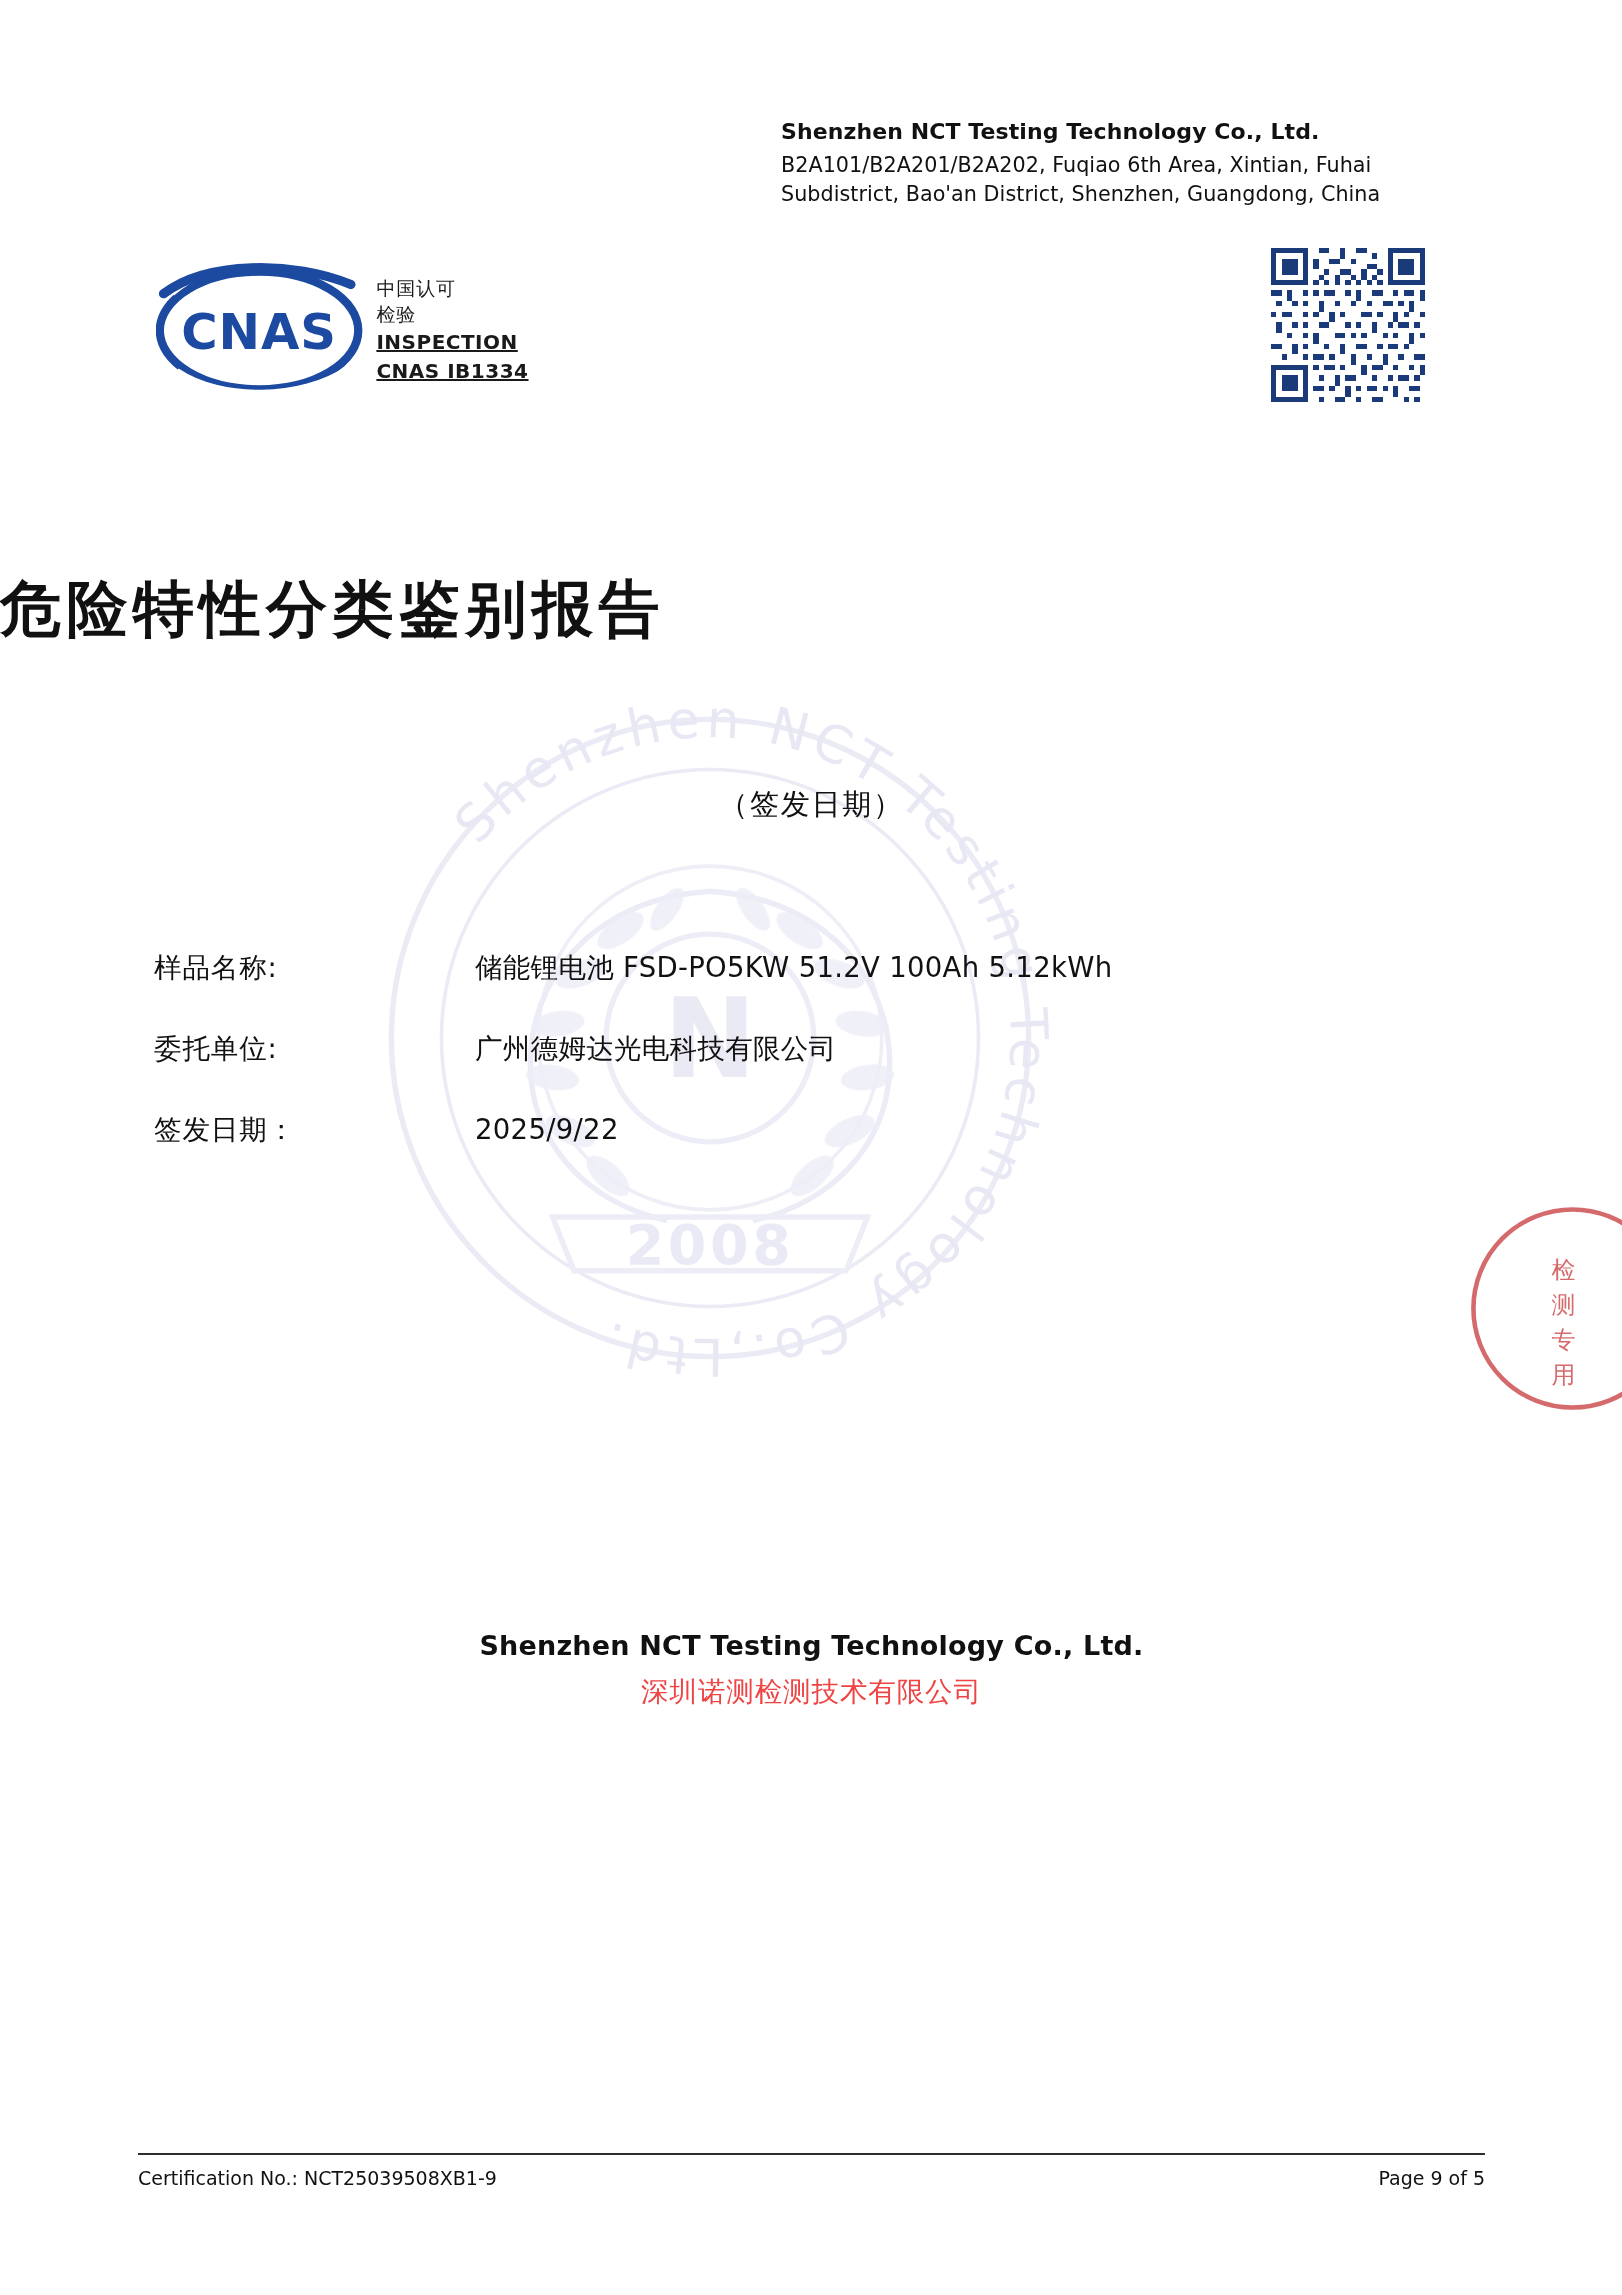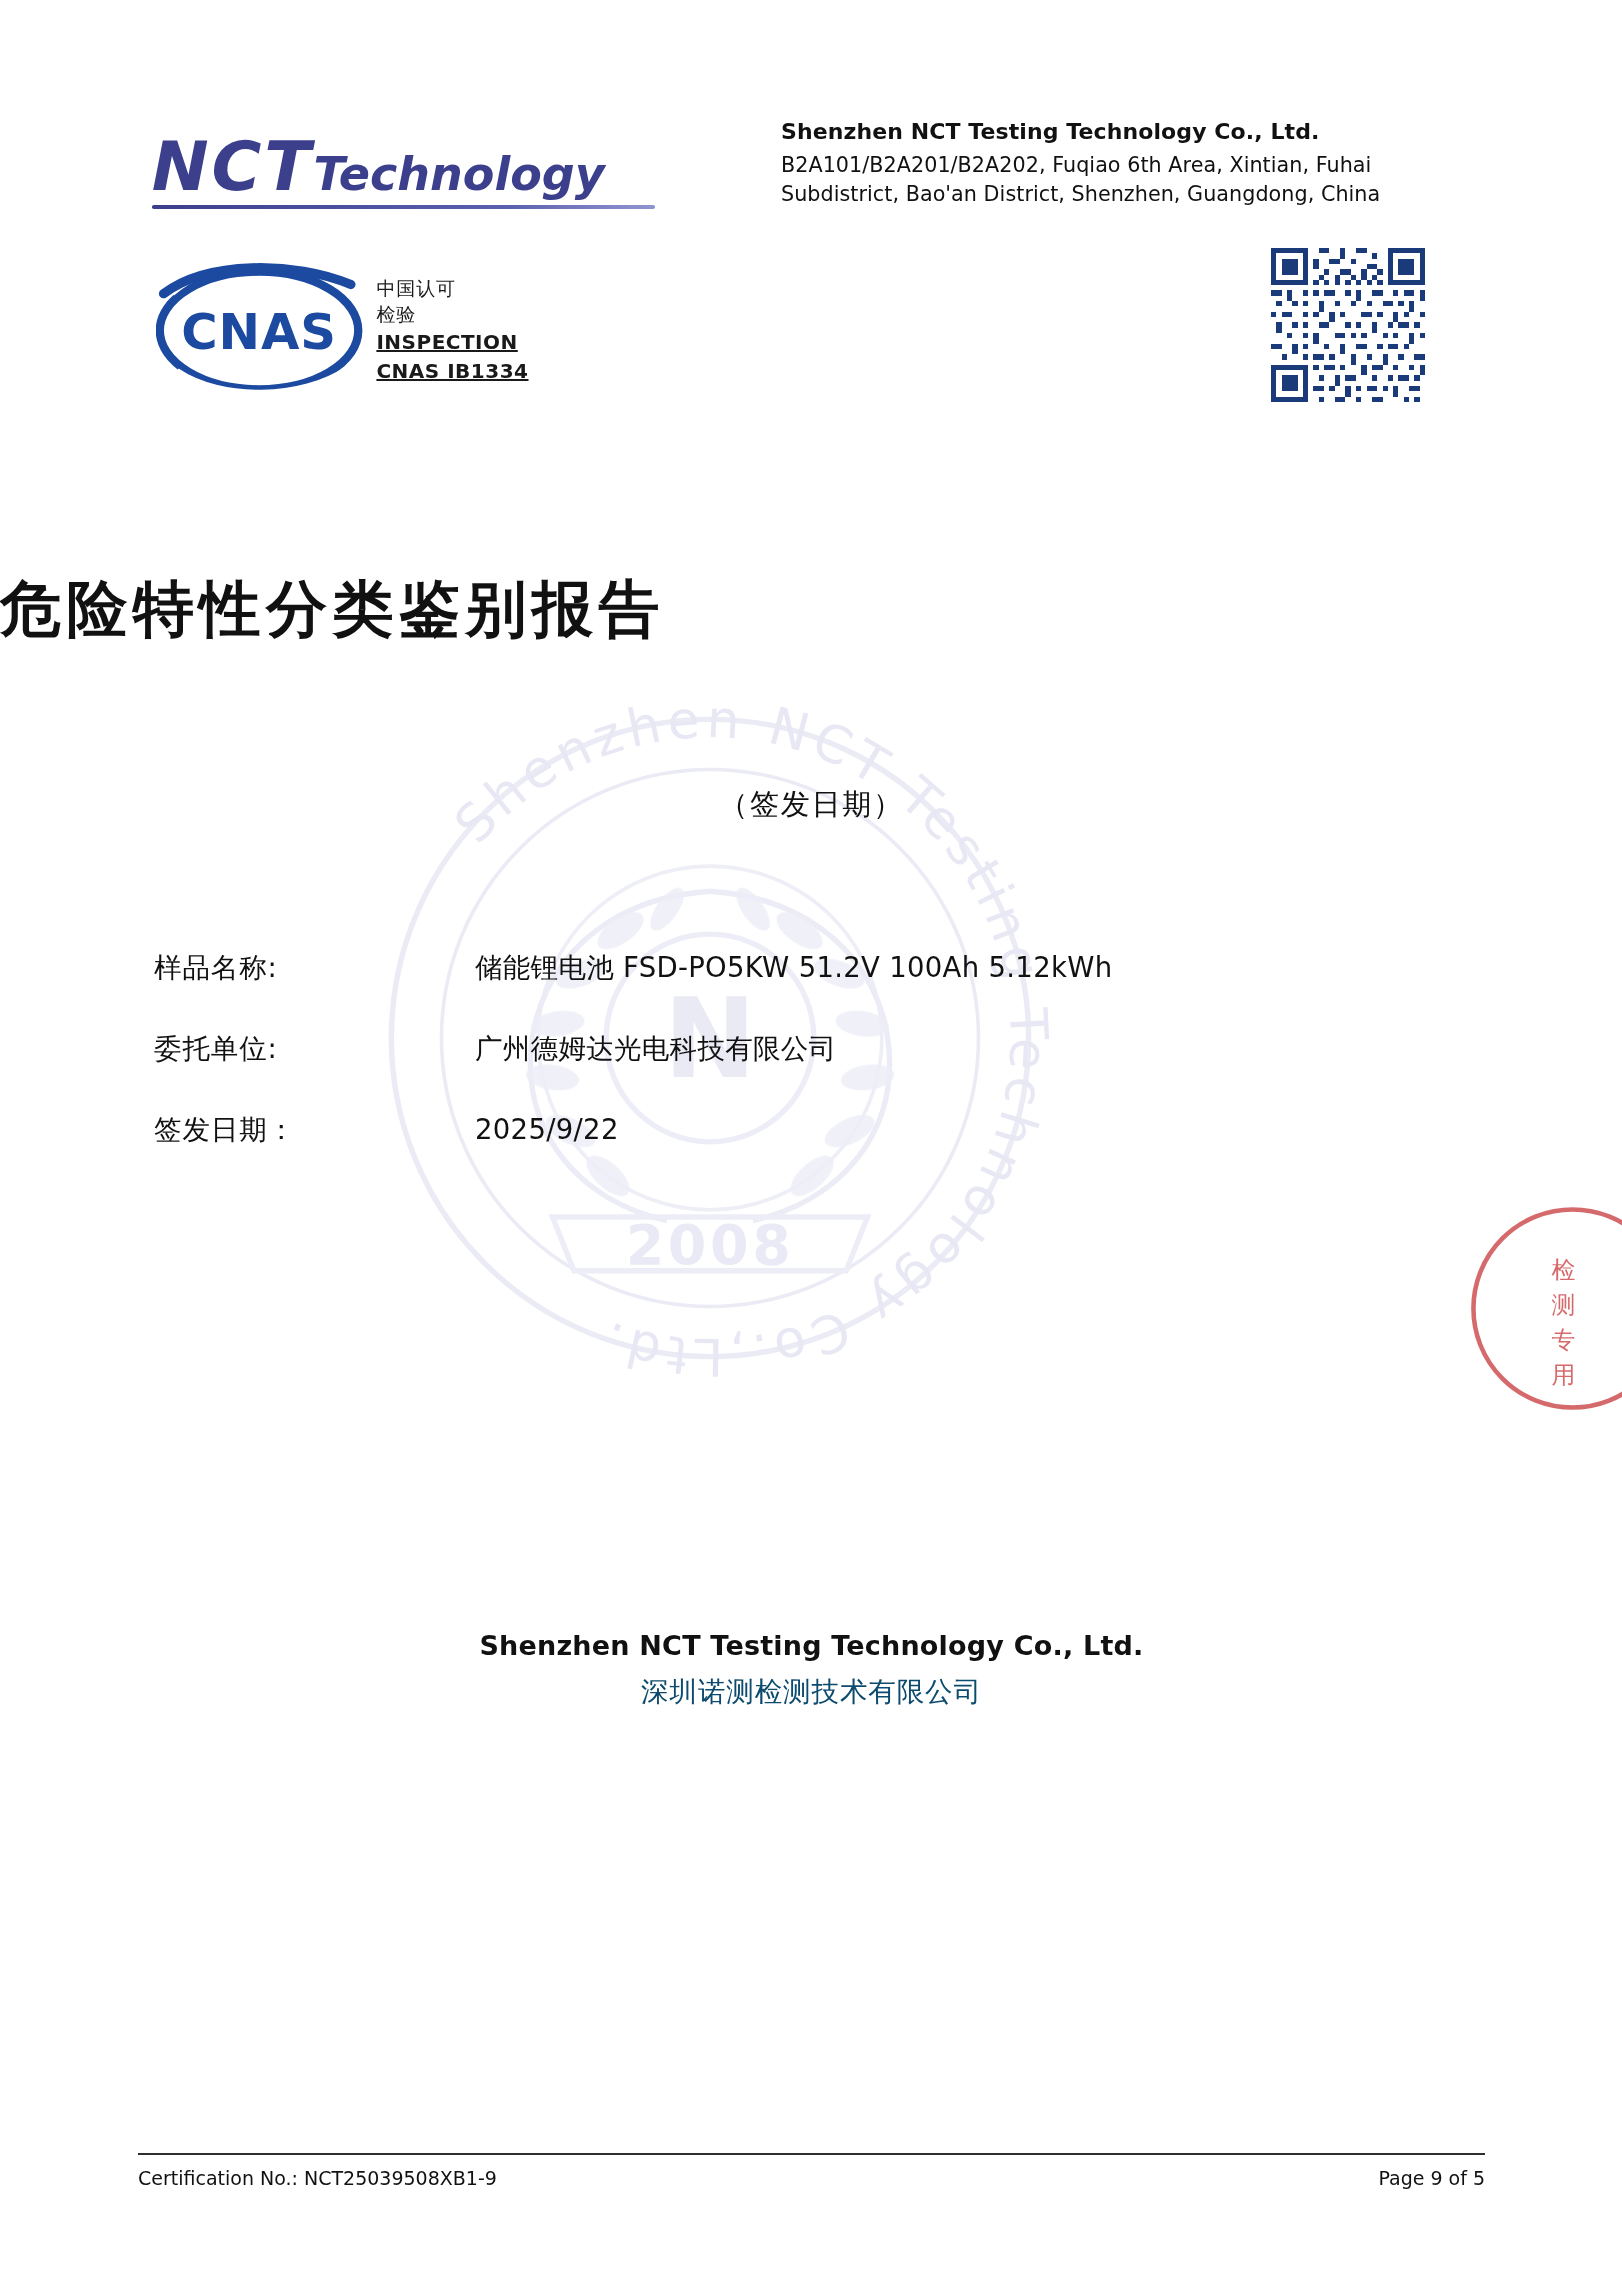--- a/index.html
+++ b/index.html
@@ -204,21 +204,21 @@
   .issuer-en {
     font-family: "DejaVu Sans", sans-serif;
     font-size: 27px;
     font-weight: bold;
     color: #111;
     letter-spacing: 0.2px;
   }
   .issuer-cn {
     font-family: "DejaVu Sans", sans-serif;
     font-size: 27.5px;
-    color: #0c4a6e;
+    color: #ef4444;
     margin-top: 13px;
     letter-spacing: 0.9px;
   }
 
   
   .stamp {
     position: absolute;
     right: -55px;
     top: 1203px;
     width: 211px;
@@ -249,26 +249,20 @@
     color: #111;
   }
 </style>
 </head>
 <body>
 
 <div class="page">
 
   <div class="header">
 
-    <div class="logo-block">
-      <div class="nct-logo">
-        <span class="big">NCT</span><span class="word">Technology</span>
-      </div>
-      <div class="logo-underline"></div>
-    </div>
 
     <div class="cnas-block">
       <div class="cnas-mark">
         <svg viewBox="0 0 225 160" width="207" height="147" aria-hidden="true">
           <ellipse cx="112" cy="80" rx="108" ry="64" fill="none" stroke="#1b4aa0" stroke-width="9"></ellipse>
           <path d="M14 36 C 60 -6, 150 -6, 205 26" fill="none" stroke="#ffffff" stroke-width="16"></path>
           <path d="M20 128 C 70 162, 160 160, 210 126" fill="none" stroke="#ffffff" stroke-width="16"></path>
           <path d="M8 40 C 55 4, 150 4, 212 30" fill="none" stroke="#1b4aa0" stroke-width="10" stroke-linecap="round"></path>
           <text x="112" y="100" text-anchor="middle" font-family="DejaVu Sans, sans-serif" font-size="54" font-weight="bold" fill="#1b4aa0" letter-spacing="1">CNAS</text>
         </svg>

